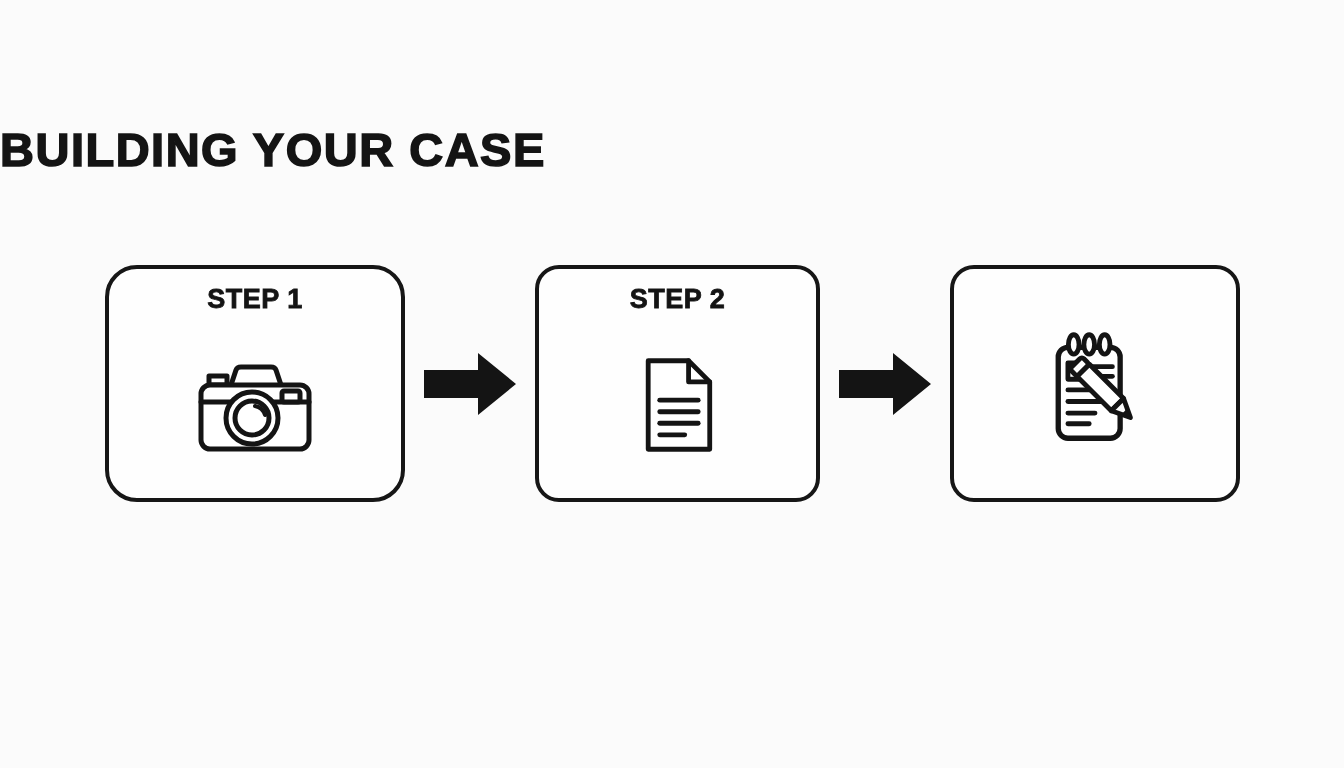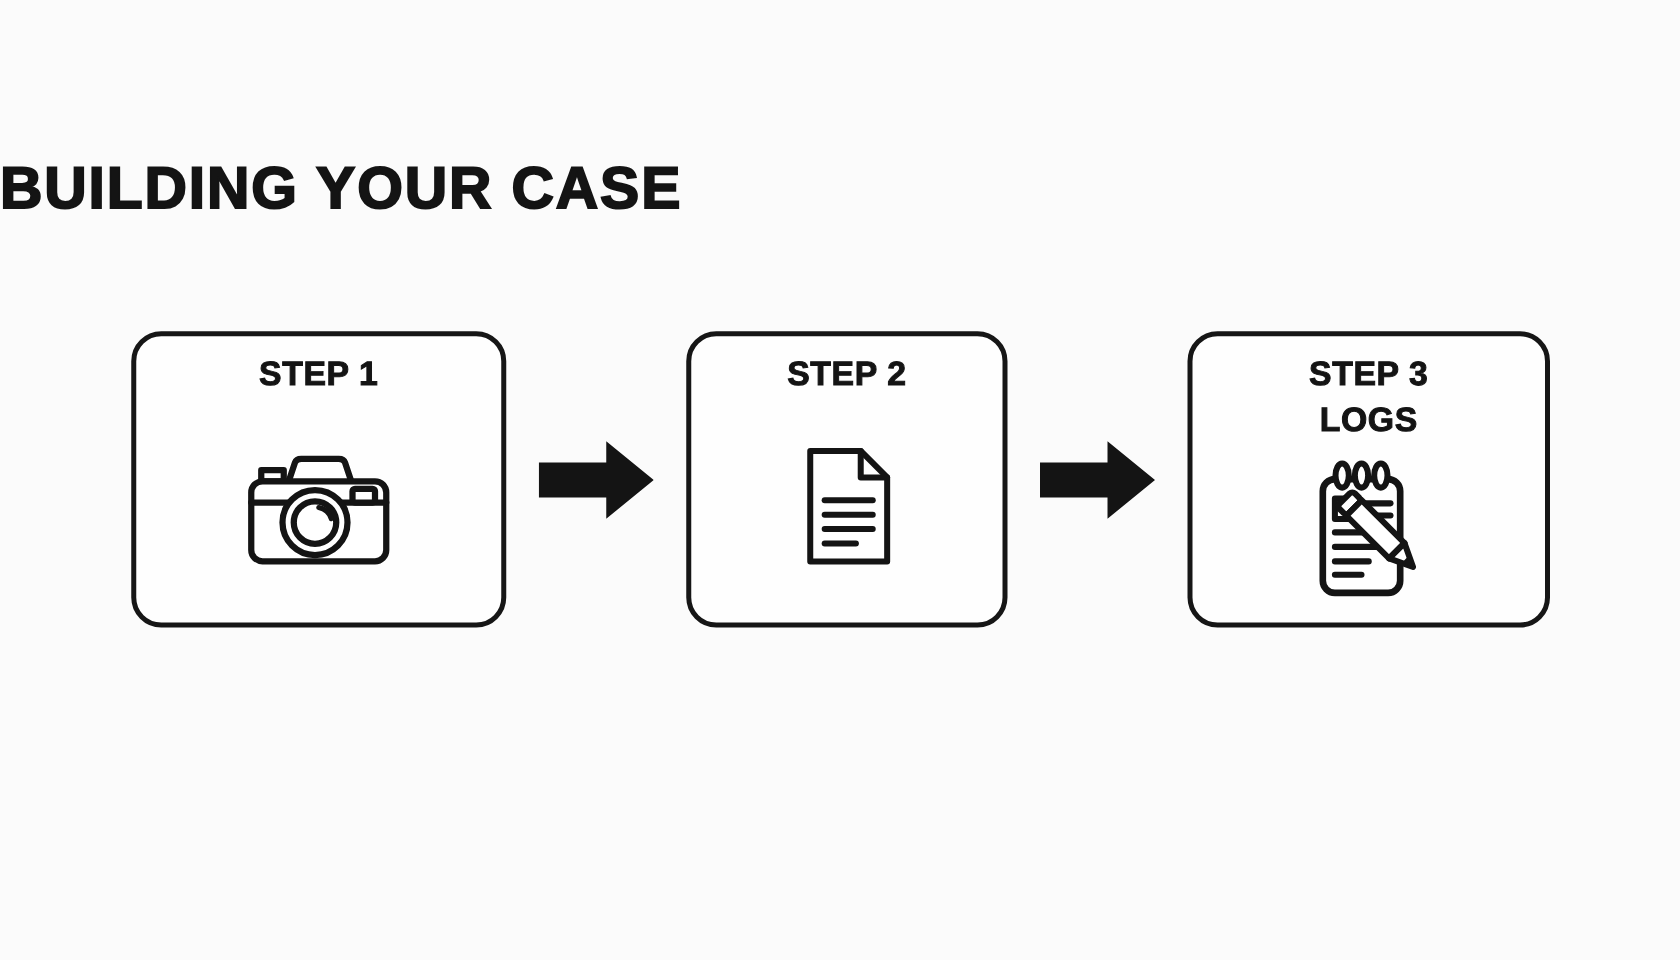--- a/index.html
+++ b/index.html
@@ -33,22 +33,22 @@
     box-sizing:border-box;
     height:237px;
     background:#fefefe;
     border:4px solid #161616;
     border-radius:24px;
     display:flex;
     flex-direction:column;
     align-items:center;
     padding-top:12px;
   }
-  .card.w1{width:300px;}
-  .card.w2{width:257px;}
+  .card.w1{width:300px;border-radius:32px;}
+  .card.w2{width:285px;}
   .card.w3{width:290px;}
   .labels{
     text-align:center;
     font-size:27px;
     font-weight:700;
     letter-spacing:0.5px;
     line-height:1.36;
     -webkit-text-stroke:0.8px #141414;
   }
   .iconwrap{
@@ -122,24 +122,20 @@
     </div>
   </div>
 
   <div class="arrow">
     <svg width="92" height="70" viewBox="0 0 92 70">
       <polygon points="0,21 54,21 54,4 92,35 54,66 54,49 0,49" fill="#141414"></polygon>
     </svg>
   </div>
 
   <div class="card w3">
-    <div class="labels">
-      <div>STEP 3</div>
-      <div>LOGS</div>
-    </div>
     <div class="iconwrap">
       <svg width="124" height="118" viewBox="0 0 124 122">
         <rect class="stroked" x="24" y="20" width="64" height="94" rx="10" stroke-width="5.5"></rect>
         <ellipse class="stroked" cx="40" cy="17" rx="5.5" ry="10" stroke-width="5"></ellipse>
         <ellipse class="stroked" cx="56" cy="17" rx="5.5" ry="10" stroke-width="5"></ellipse>
         <ellipse class="stroked" cx="72" cy="17" rx="5.5" ry="10" stroke-width="5"></ellipse>
         <rect class="open" x="34" y="36" width="17" height="17" stroke-width="5"></rect>
         <line class="open" x1="58" y1="40" x2="80" y2="40" stroke-width="5"></line>
         <line class="open" x1="58" y1="50" x2="80" y2="50" stroke-width="5"></line>
         <line class="open" x1="34" y1="64" x2="80" y2="64" stroke-width="5"></line>

